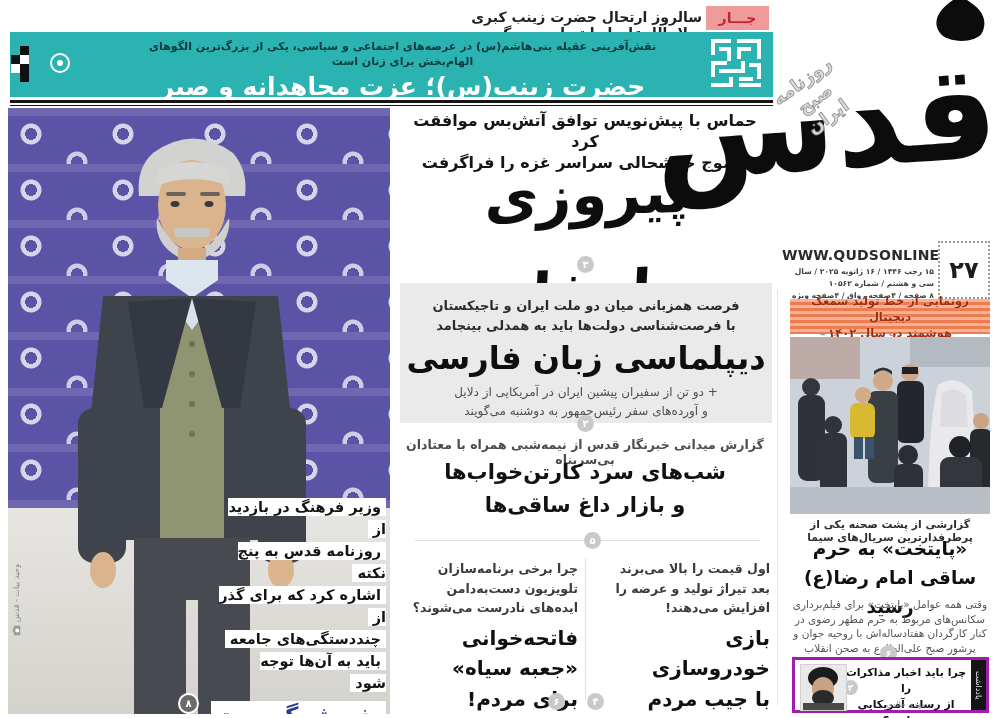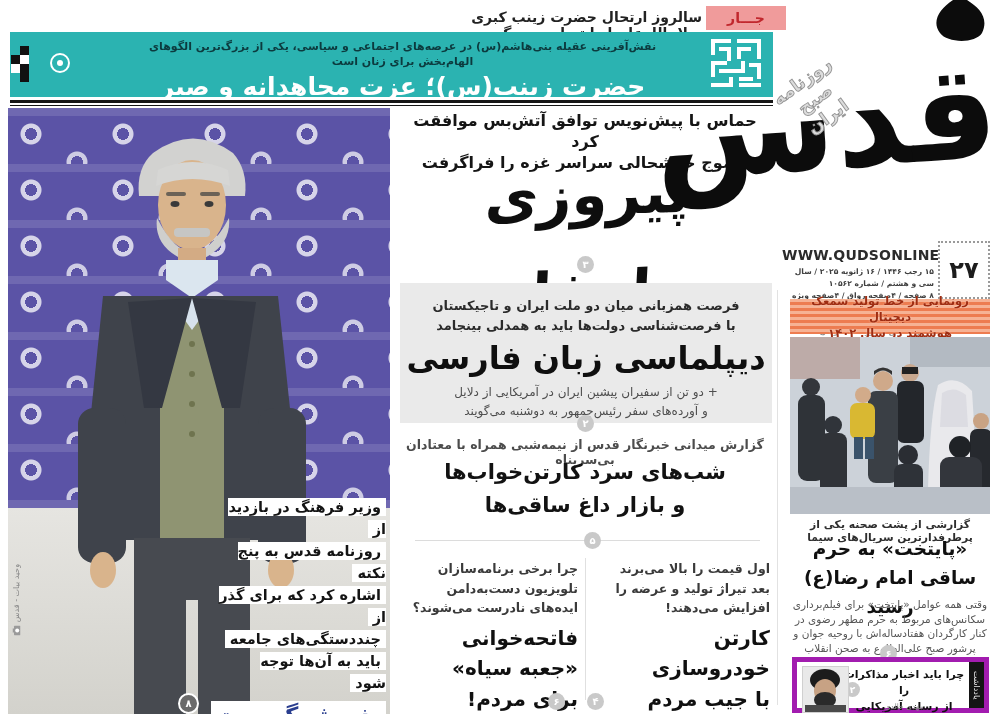--- a/index.html
+++ b/index.html
@@ -1,21 +1,21 @@
 <!DOCTYPE html>
 <html lang="fa"><head>
 <meta charset="utf-8">
 <style>
   html,body{margin:0;padding:0;background:#fff;}
   .page{position:relative;width:1000px;height:718px;background:#ffffff;overflow:hidden;
         font-family:"DejaVu Sans","Liberation Sans",sans-serif;direction:rtl;}
   .abs{position:absolute;}
   
   .condolence{left:430px;top:9px;width:272px;font-size:14px;font-weight:bold;color:#222;text-align:right;}
-  .jar{left:706px;top:6px;width:80px;height:24px;line-height:24px;text-align:center;
+  .jar{left:706px;top:6px;width:63px;height:24px;line-height:24px;text-align:center;
        font-size:14px;font-weight:bold;letter-spacing:1px;}
   .flame{left:930px;top:-4px;}
   
   .banner{left:10px;top:32px;width:763px;height:65px;}
   .banner-text{position:absolute;left:110px;right:88px;top:7px;text-align:center;}
   .banner-kicker{font-size:11px;font-weight:bold;color:#0c3a3e;line-height:15px;}
   .banner-headline{font-size:25px;font-weight:bold;color:#ffffff;margin-top:3px;}
   .banner-circle{position:absolute;left:40px;top:21px;width:20px;height:20px;border:2px solid #fff;
        border-radius:50%;box-sizing:border-box;}
   .banner-circle:after{content:"";position:absolute;left:5px;top:5px;width:6px;height:6px;background:#fff;border-radius:50%;}
@@ -36,21 +36,21 @@
   .stamp{left:938px;top:241px;width:52px;height:58px;border:2px dotted #9a9a9a;box-sizing:border-box;
        display:flex;align-items:center;justify-content:center;font-size:24px;font-weight:bold;color:#1d1d1d;background:#fff;}
   .promo{left:790px;top:299px;width:200px;height:35px;display:flex;flex-direction:column;justify-content:center;
        text-align:center;font-size:11.5px;font-weight:bold;line-height:16px;
        text-shadow:0 0 2px rgba(255,255,255,.55);}
   .crowd{left:790px;top:337px;width:200px;height:177px;background:#c9ced6;}
   .cap-kicker{left:786px;top:518px;width:208px;text-align:center;font-size:10.8px;font-weight:bold;color:#2e2e2e;}
   .cap-headline{left:786px;top:534px;width:208px;text-align:center;font-size:18.5px;font-weight:bold;color:#101010;line-height:29px;}
   .cap-body{left:788px;top:597px;width:204px;text-align:center;font-size:10.5px;color:#555;line-height:14.5px;}
   
-  .note{left:792px;top:657px;width:197px;height:56px;border:5px solid #a21caf;background:#fff;box-sizing:border-box;}
+  .note{left:792px;top:657px;width:197px;height:56px;border:3px solid #a21caf;background:#fff;box-sizing:border-box;}
   .note-tab{position:absolute;right:0;top:0;bottom:0;width:15px;background:#141414;color:#ededed;
        writing-mode:vertical-rl;font-size:8px;letter-spacing:1px;display:flex;align-items:center;justify-content:center;}
   .note-title{position:absolute;right:19px;top:5px;width:122px;text-align:center;font-size:11px;font-weight:bold;color:#111;line-height:16px;}
   .note-author{position:absolute;right:19px;top:40px;width:122px;text-align:center;font-size:7.5px;color:#8a8a8a;}
   .note-portrait{position:absolute;left:5px;top:4px;width:45px;height:45px;border:1px solid #d0d0d0;background:#ececec;}
   
   .badge{width:17px;height:17px;border-radius:50%;background:#c9c9c9;color:#fff;font-size:10px;font-weight:bold;
        display:flex;align-items:center;justify-content:center;}
   .badge-dark{background:#6b6b6b;border:2px solid #fff;}
   
@@ -252,21 +252,21 @@
   <div class="abs vdiv-main"></div>
   <div class="abs vdiv-cols"></div>
 
   <div class="abs col-story cars">
     <div class="col-kicker">
       <div>اول قیمت را بالا می‌برند</div>
       <div>بعد تیراژ تولید و عرضه را</div>
       <div>افزایش می‌دهند!</div>
     </div>
     <div class="col-headline">
-      <div>کارتن</div>
+      <div>بازی</div>
       <div>خودروسازی</div>
       <div>با جیب مردم</div>
     </div>
   </div>
   <div class="abs badge" style="left:587px;top:693px;">۴</div>
 
   <div class="abs col-story tv">
     <div class="col-kicker">
       <div>چرا برخی برنامه‌سازان</div>
       <div>تلویزیون دست‌به‌دامن</div>

